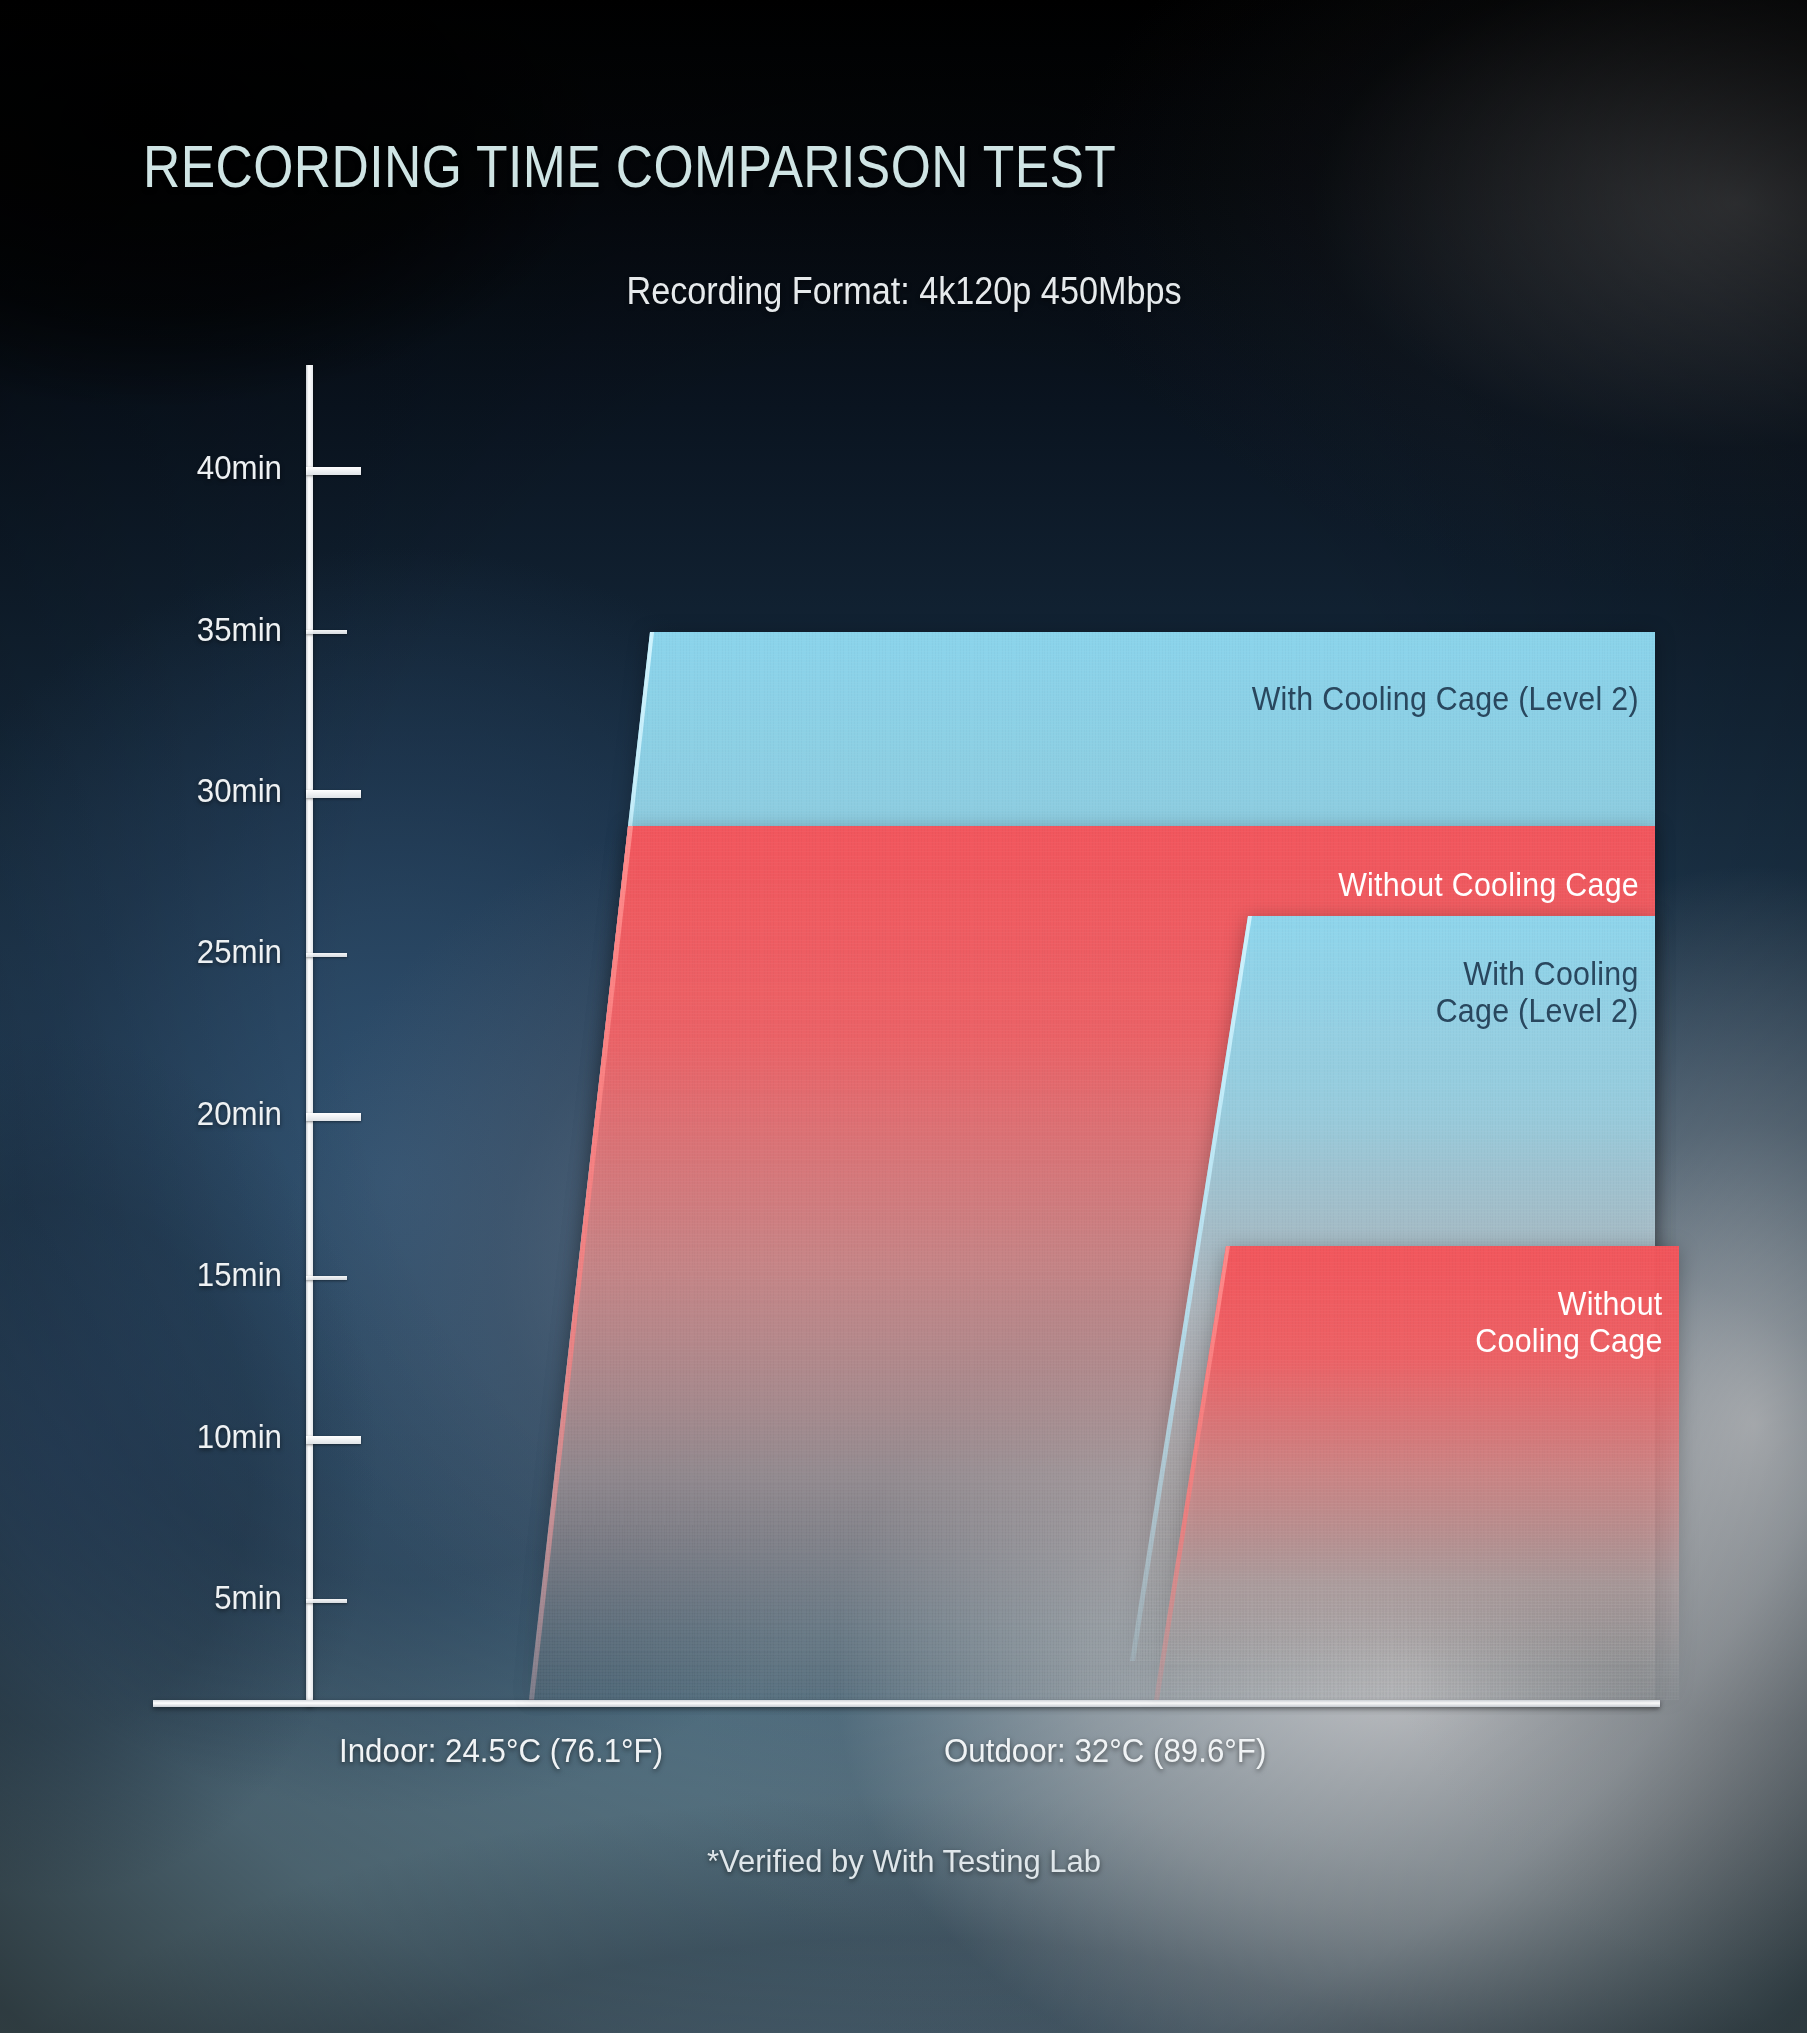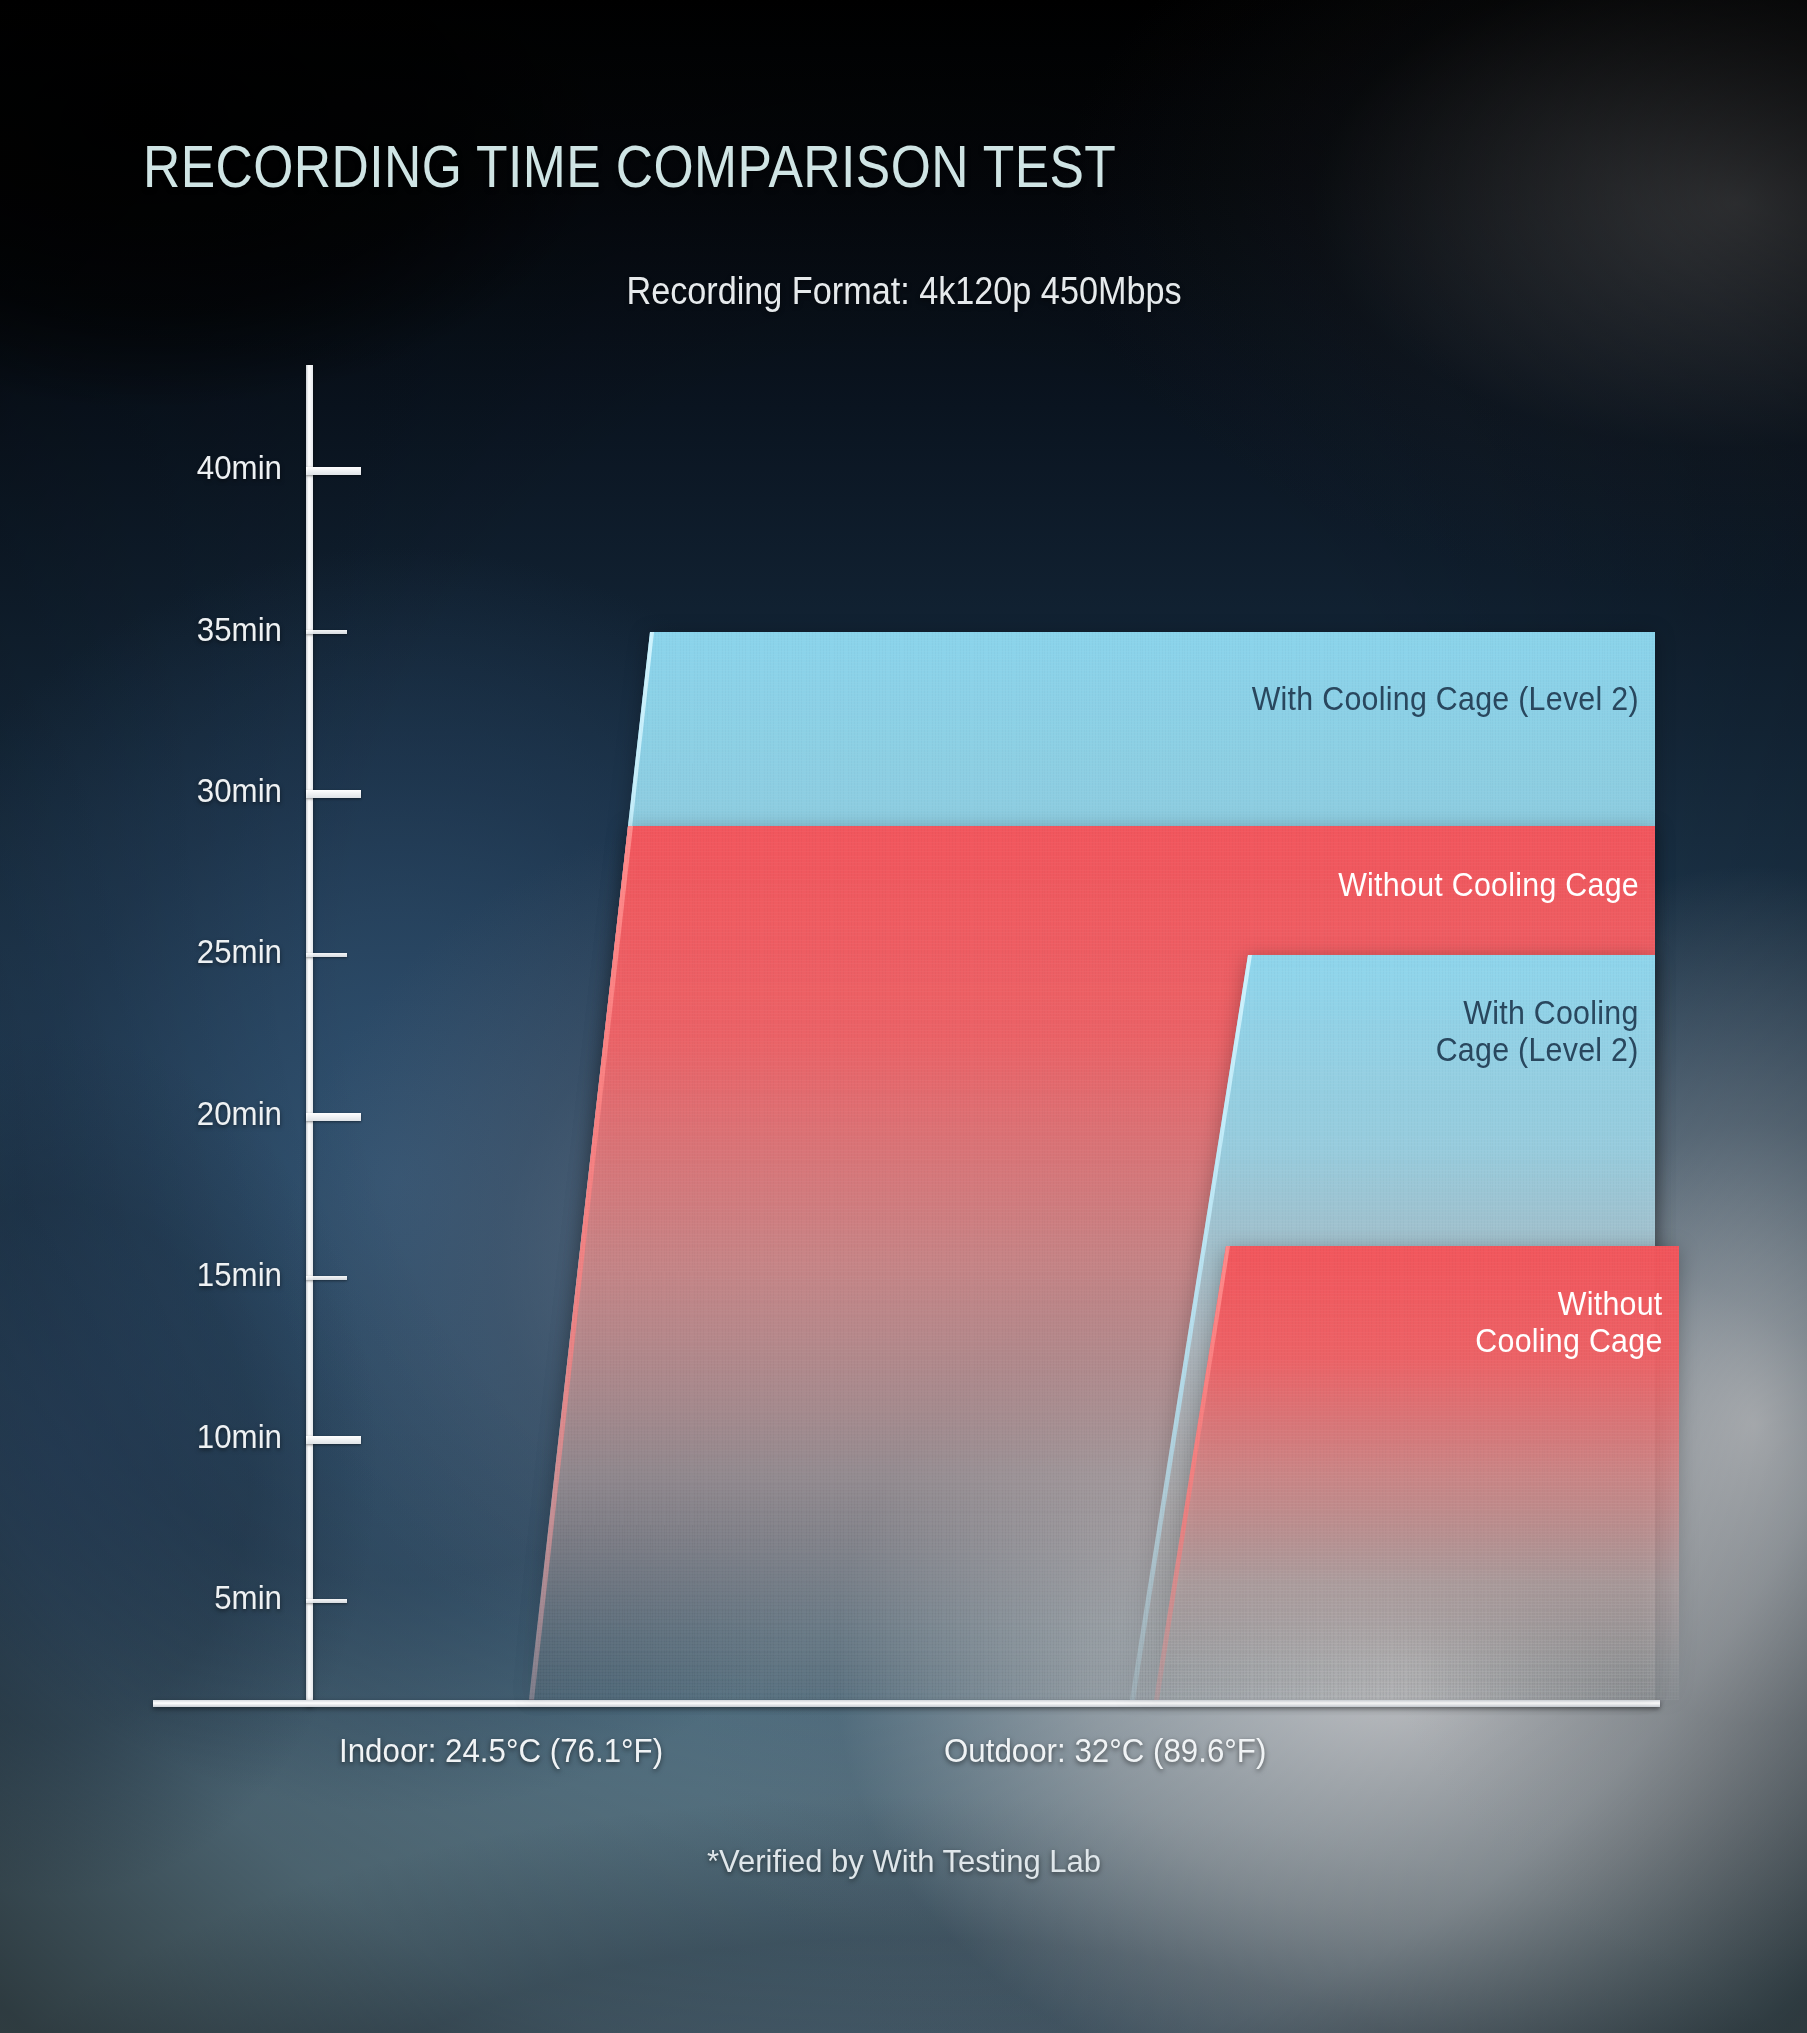--- a/index.html
+++ b/index.html
@@ -174,21 +174,21 @@
         <div style="position: absolute; inset: 0px; background: linear-gradient(rgba(210, 245, 255, 0.95) 0%, rgba(180, 232, 250, 0.7) 60%, rgba(180, 232, 250, 0.18) 100%); clip-path: polygon(650px 0px, 654px 0px, 534px 1067px, 529px 1067px);"></div>
         <div class="grain" style="clip-path: polygon(650px 0px, 1655px 0px, 1655px 1067px, 529px 1067px);"></div>
         <div class="barlabel dark" style="right: 169px; top: 49px; text-align: right; transform-origin: right top;">With Cooling Cage (Level 2)</div>
       </div>
       <div class="bar" style="left: 0px; top: 826px; width: 1808px; height: 874px; z-index: 11;">
         <div class="face" style="background: linear-gradient(rgba(244, 84, 90, 0.98) 0%, rgba(243, 95, 99, 0.94) 24%, rgba(227, 133, 133, 0.74) 50%, rgba(208, 173, 172, 0.44) 74%, rgba(200, 192, 190, 0.15) 92%, rgba(200, 196, 194, 0.04) 100%); clip-path: polygon(628px 0px, 1655px 0px, 1655px 874px, 529px 874px);"></div>
         <div style="position: absolute; inset: 0px; background: linear-gradient(rgba(255, 140, 140, 0.95) 0%, rgba(250, 120, 120, 0.7) 60%, rgba(250, 130, 130, 0.18) 100%); clip-path: polygon(628px 0px, 633px 0px, 534px 874px, 529px 874px);"></div>
         <div class="grain" style="clip-path: polygon(628px 0px, 1655px 0px, 1655px 874px, 529px 874px);"></div>
         <div class="barlabel light" style="right: 169px; top: 41px; text-align: right; transform-origin: right top;">Without Cooling Cage</div>
       </div>
-      <div class="bar" style="left: 0px; top: 955px; width: 1808px; height: 745px; z-index: 12;">
+      <div class="bar" style="left: 0px; top: 916px; width: 1808px; height: 745px; z-index: 12;">
         <div class="face" style="background: linear-gradient(rgba(141, 216, 239, 0.98) 0%, rgba(150, 210, 228, 0.95) 26%, rgba(176, 200, 208, 0.78) 52%, rgba(190, 194, 196, 0.46) 74%, rgba(196, 196, 196, 0.16) 92%, rgba(198, 198, 198, 0.05) 100%); clip-path: polygon(1248px 0px, 1655px 0px, 1655px 745px, 1130px 745px);"></div>
         <div style="position: absolute; inset: 0px; background: linear-gradient(rgba(210, 245, 255, 0.95) 0%, rgba(180, 232, 250, 0.7) 60%, rgba(180, 232, 250, 0.18) 100%); clip-path: polygon(1248px 0px, 1252px 0px, 1135px 745px, 1130px 745px);"></div>
         <div class="grain" style="clip-path: polygon(1248px 0px, 1655px 0px, 1655px 745px, 1130px 745px);"></div>
         <div class="barlabel dark" style="right: 169px; top: 40px; text-align: right; transform-origin: right top;">With Cooling
 Cage (Level 2)</div>
       </div>
       <div class="bar" style="left: 0px; top: 1246px; width: 1808px; height: 454px; z-index: 13; margin-left: 24px;">
         <div class="face" style="background: linear-gradient(rgba(244, 84, 90, 0.98) 0%, rgba(243, 95, 99, 0.94) 24%, rgba(227, 133, 133, 0.74) 50%, rgba(208, 173, 172, 0.44) 74%, rgba(200, 192, 190, 0.15) 92%, rgba(200, 196, 194, 0.04) 100%); clip-path: polygon(1202px 0px, 1655px 0px, 1655px 454px, 1130px 454px);"></div>
         <div style="position: absolute; inset: 0px; background: linear-gradient(rgba(255, 140, 140, 0.95) 0%, rgba(250, 120, 120, 0.7) 60%, rgba(250, 130, 130, 0.18) 100%); clip-path: polygon(1202px 0px, 1206px 0px, 1135px 454px, 1130px 454px);"></div>
         <div class="grain" style="clip-path: polygon(1202px 0px, 1655px 0px, 1655px 454px, 1130px 454px);"></div>

